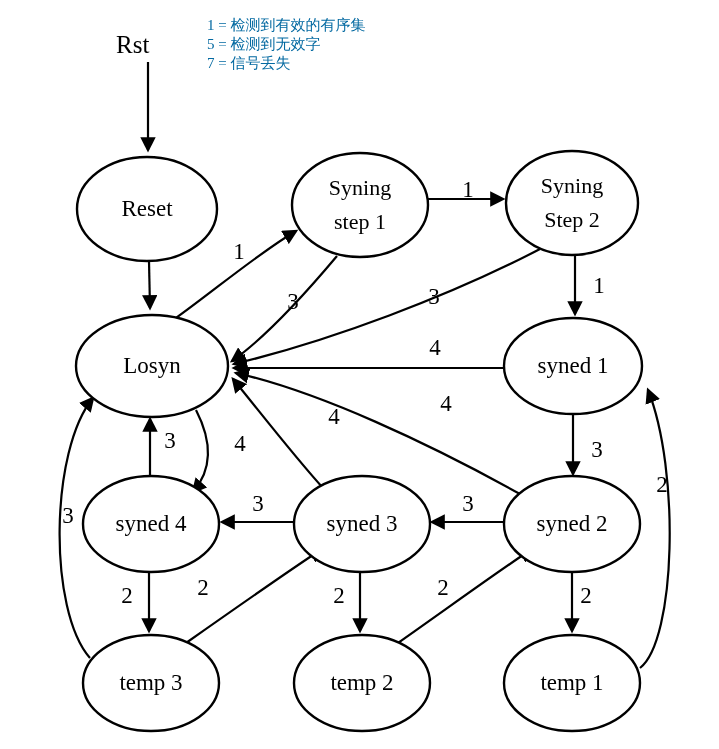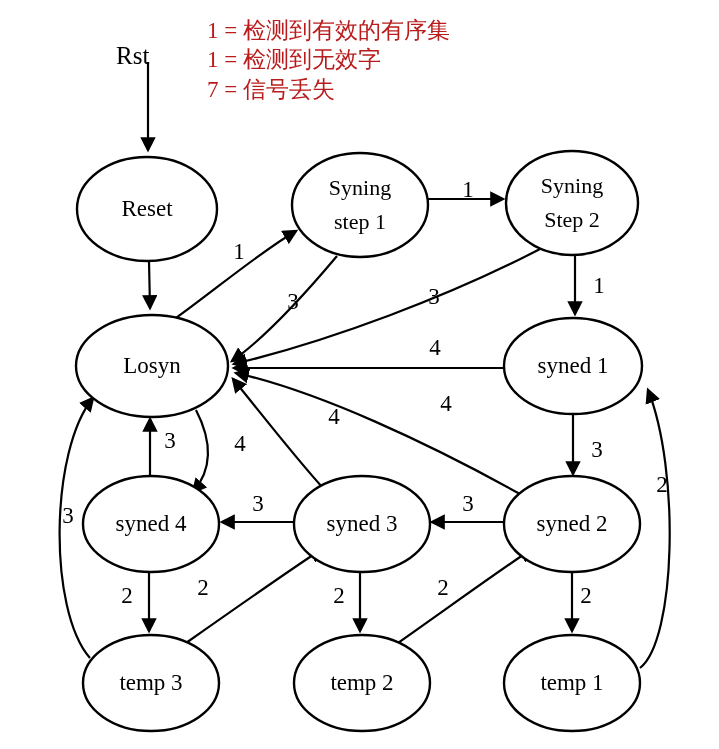--- a/index.html
+++ b/index.html
@@ -47,47 +47,47 @@
     font-size: 23px;
     fill: #000000;
     text-anchor: middle;
     dominant-baseline: middle;
   }
   .legend {
     position: absolute;
     left: 207px;
     top: 16px;
     font-family: "Liberation Serif", serif;
-    font-size: 23px;
-    color: #b91c1c;
+    font-size: 15px;
+    color: #0369a1;
     line-height: 1.28;
     white-space: nowrap;
   }
   .legend-line {
     display: block;
   }
   .rst-label {
     position: absolute;
     left: 116px;
-    top: 42px;
+    top: 31px;
     font-family: "Liberation Serif", serif;
     font-size: 25px;
     color: #000000;
   }
 </style>
 </head>
 <body>
 
 <div id="canvas">
 
   <div class="rst-label">Rst</div>
 
   <div class="legend">
     <span class="legend-line">1 = 检测到有效的有序集</span>
-    <span class="legend-line">1 = 检测到无效字</span>
+    <span class="legend-line">5 = 检测到无效字</span>
     <span class="legend-line">7 = 信号丢失</span>
   </div>
 
   <svg id="diagram-svg" viewBox="0 0 719 749">
     <defs>
       <marker id="arrow" viewBox="0 0 12 12" refX="10" refY="6" markerWidth="7" markerHeight="7" orient="auto-start-reverse">
         <path d="M 0 0 L 12 6 L 0 12 z" fill="#000000"></path>
       </marker>
     </defs>
 

